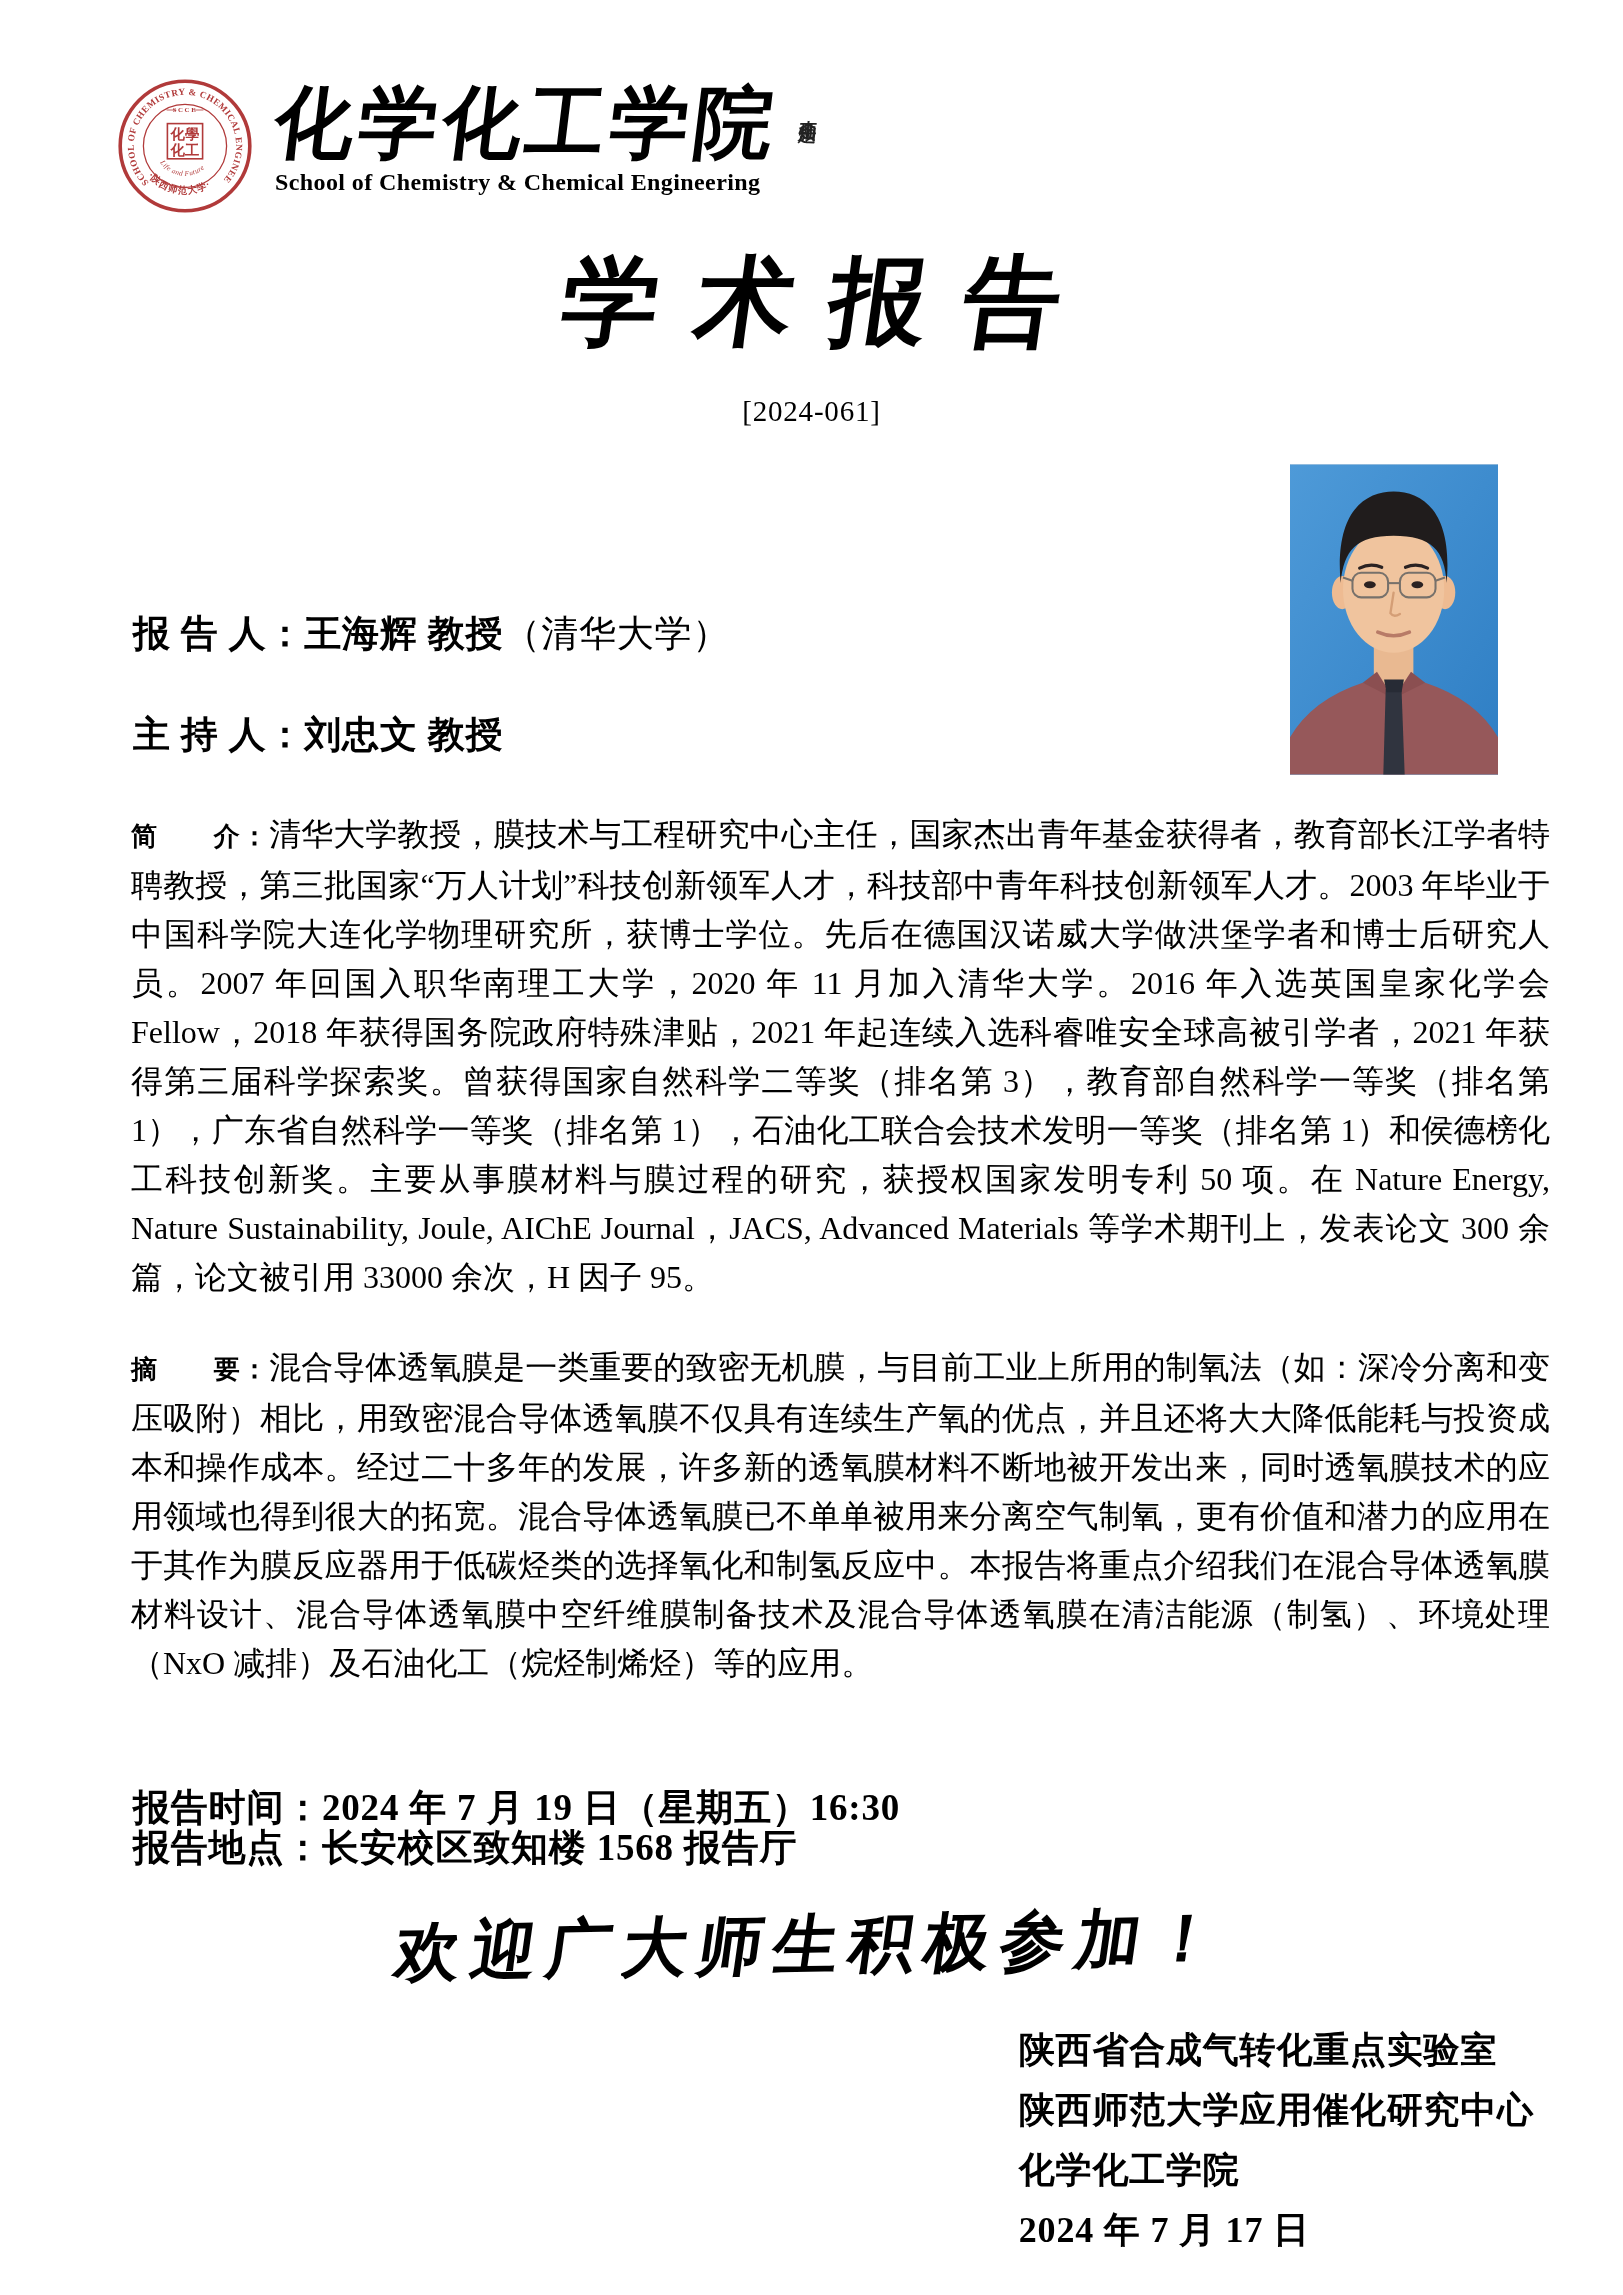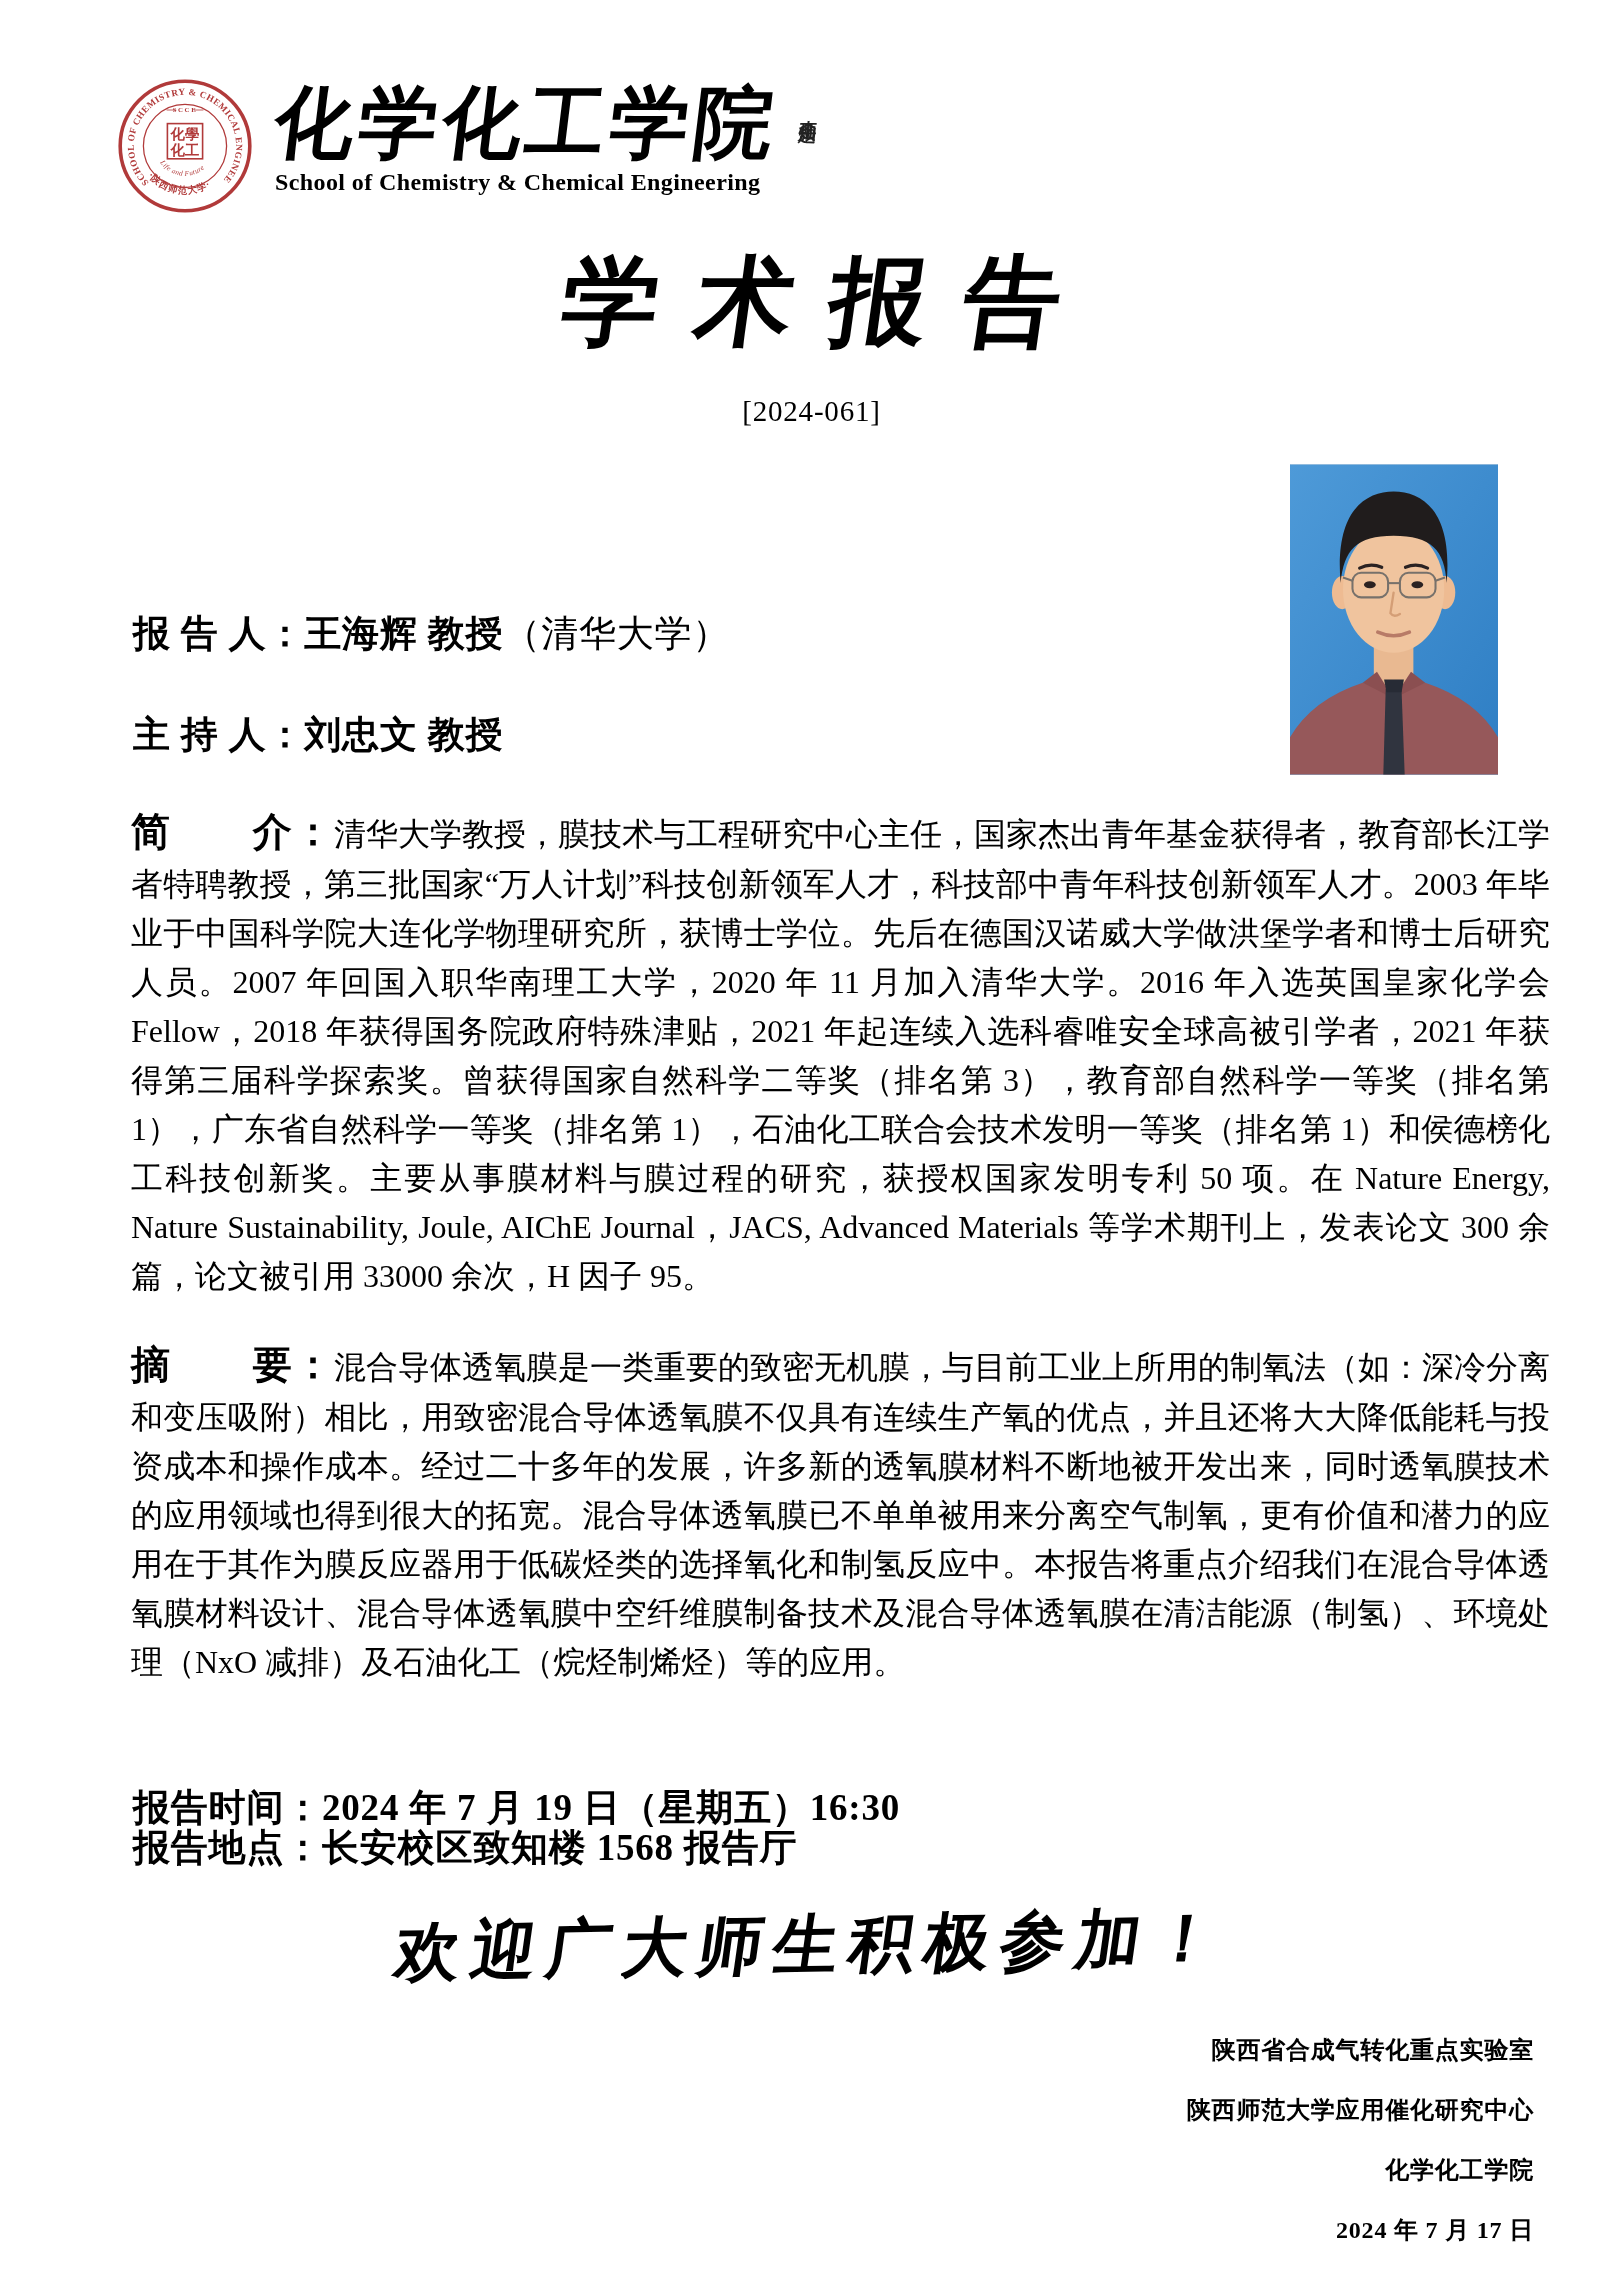--- a/index.html
+++ b/index.html
@@ -60,21 +60,21 @@
   .row-host{top:710px;}
   .aff{font-weight:400;}
 
   
   .para{
     position:absolute;left:131px;width:1419px;
     font-size:32px;line-height:49px;text-align:justify;
     text-justify:inter-ideograph;margin:0;
   }
   .para .plabel{
-    font-size:39px;font-weight:900;letter-spacing:1.6px;font-family:Liberation Mono, monospace;
+    font-size:26px;font-weight:900;letter-spacing:1.6px;
   }
   .bio-para{top:810px;}
   .abs-para{top:1343px;}
 
   
   .sched-row{
     position:absolute;left:133px;white-space:nowrap;
     font-size:37px;font-weight:700;letter-spacing:0.8px;
   }
   .row-time{top:1744px;margin-top:39px;}
@@ -84,21 +84,21 @@
   .welcome{
     position:absolute;left:0;top:1901px;width:100%;
     text-align:center;font-size:65px;font-weight:900;
     letter-spacing:0.16em;transform:skewX(-9deg) rotate(-1deg);
     white-space:nowrap;
   }
 
   
   .footer{
     position:absolute;right:89px;top:2020px;
-    text-align:right;font-size:24px;font-weight:700;line-height:60px;
+    font-size:36px;font-weight:700;line-height:60px;
     letter-spacing:0.8px;
   }
 </style>
 </head>
 <body>
 
 <div class="page">
 
   <header class="logo-row">
     <svg class="seal" viewBox="0 0 170 170">

